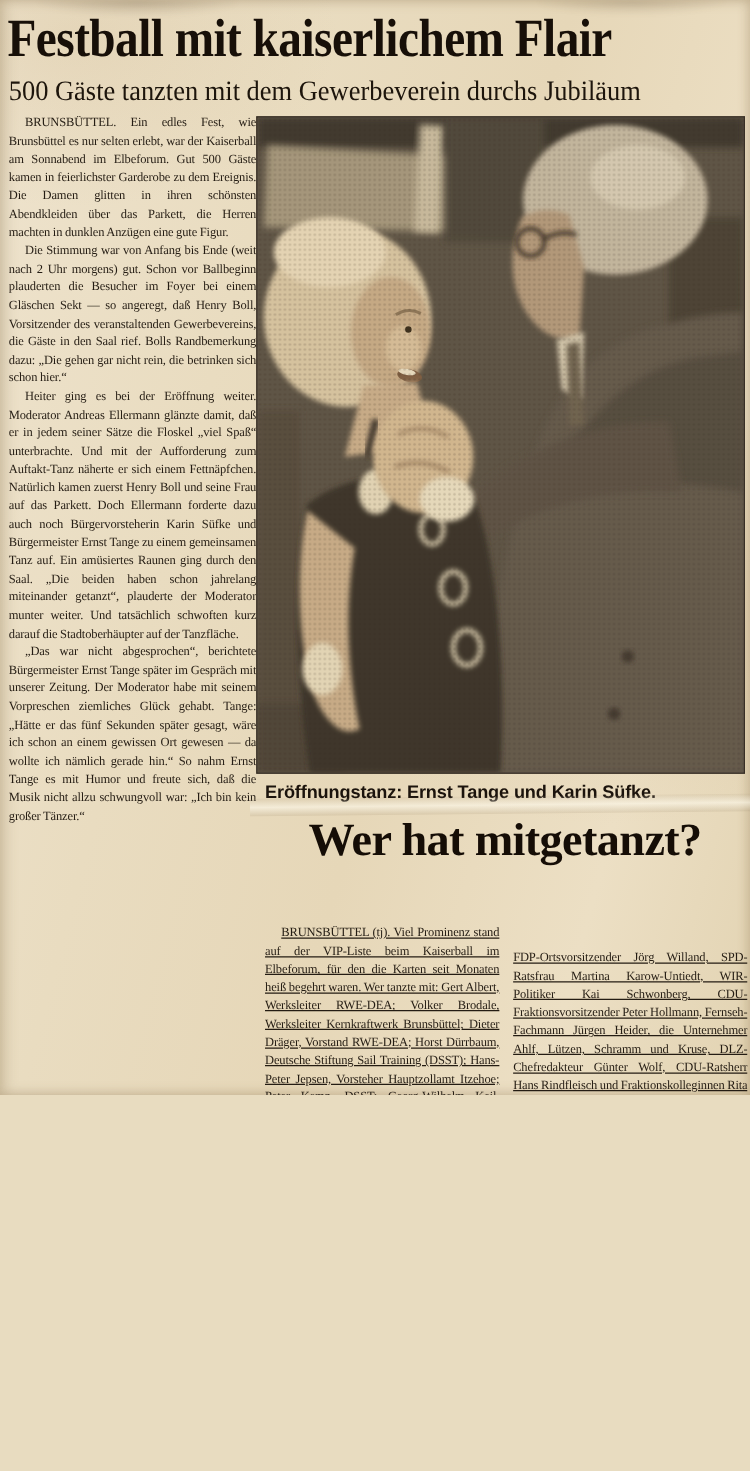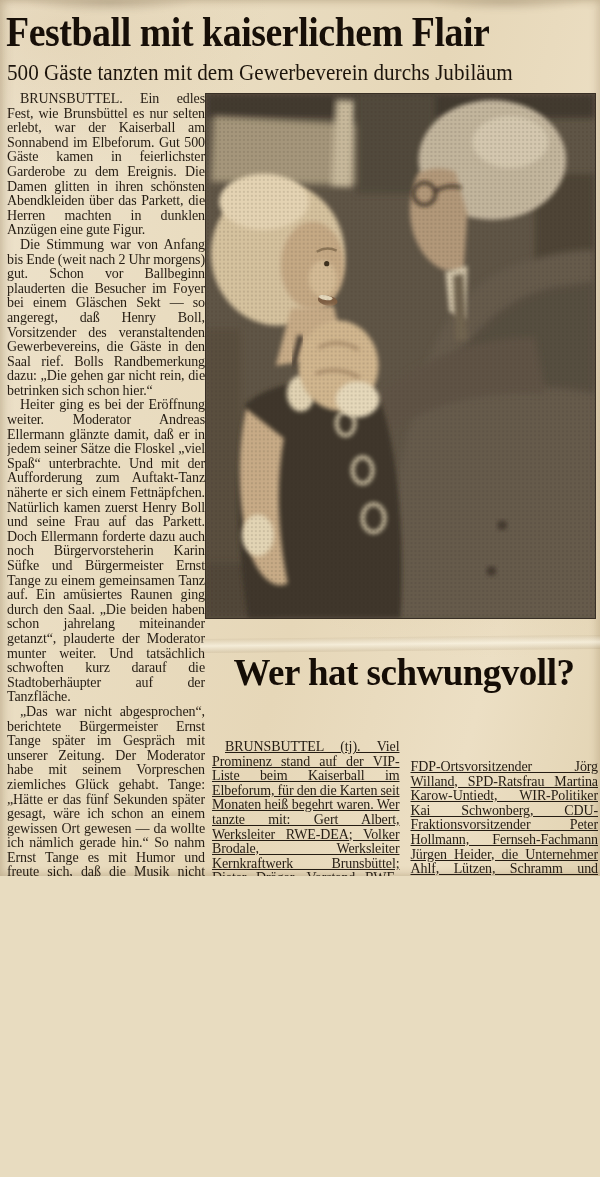--- a/index.html
+++ b/index.html
@@ -27,21 +27,21 @@
     white-space:nowrap; transform:scaleX(.88); transform-origin:0 0;
     color:#170f08;
   }
   .subheadline {
     position:absolute; left:7px; top:60px; margin:0;
     font-size:22.5px; font-weight:normal; white-space:nowrap;
     transform:scaleX(.94); transform-origin:0 0;
     color:#1d150c;
   }
 
-  .bodytext { font-size:14px; line-height:14.6px; text-align:justify; letter-spacing:-.1px; word-spacing:-.3px; }
+  .bodytext { font-size:10px; line-height:14.6px; text-align:justify; letter-spacing:-.1px; word-spacing:-.3px; }
   .bodytext p { margin:0; text-indent:13px; hyphens:auto; -webkit-hyphens:auto; }
 
   .col1 { position:absolute; left:7px; top:92px; width:198px; height:1082px; overflow:hidden; }
 
   .photo-frame {
     position:absolute; left:205px; top:93px; width:391px; height:526px;
     border:1px solid #382f25; box-sizing:border-box; background:#584f43;
   }
   .photo-frame svg { display:block; width:100%; height:100%; }
 
@@ -160,24 +160,25 @@
         </g>
       </g>
 
       <g>
         <rect x="0" y="0" width="390" height="525" fill="url(#dots)"></rect>
         <rect x="0" y="0" width="390" height="525" fill="#caa96f" opacity=".07"></rect>
       </g>
     </svg>
   </div>
 
+  <p class="caption">Eröffnungstanz: Ernst Tange und Karin Süfke.</p>
 
   <div class="crease"></div>
 
-  <h2 class="headline2">Wer hat schwungvoll?</h2>
+  <h2 class="headline2">Wer hat mitgetanzt?</h2>
 
   <div class="cols2 bodytext">
     <div class="col col-a">
       <p>BRUNSBÜTTEL (tj). Viel Prominenz stand auf der VIP-Liste beim Kaiserball im Elbeforum, für den die Karten seit Monaten heiß begehrt waren. Wer tanzte mit: Gert Albert, Werksleiter RWE-DEA; Volker Brodale, Werksleiter Kernkraftwerk Brunsbüttel; Dieter Dräger, Vorstand RWE-DEA; Horst Dürrbaum, Deutsche Stiftung Sail Training (DSST); Hans-Peter Jepsen, Vorsteher Hauptzollamt Itzehoe; Peter Kamp, DSST; Georg-Wilhelm Keil, Präsident Wasser- und Schiffahrtsdirektion Nord; Jürgen Maatz, Werksleiter Hydro Agri; Oddmund C. Neverdal, Vorstand Norsk Hydro Deutschland; Klaus Peters, Sponsor des Balls - Firma Kruse Bau; Bürgervorsteherin Karin Süfke, Bürgermeister Ernst Tange und Bayer-Werksleiter Joachim Zirner.</p>
     </div>
     <div class="col col-b">
       <p>FDP-Ortsvorsitzender Jörg Willand, SPD-Ratsfrau Martina Karow-Untiedt, WIR-Politiker Kai Schwonberg, CDU-Fraktionsvorsitzender Peter Hollmann, Fernseh-Fachmann Jürgen Heider, die Unternehmer Ahlf, Lützen, Schramm und Kruse, DLZ-Chefredakteur Günter Wolf, CDU-Ratsherr Hans Rindfleisch und Fraktionskolleginnen Rita Corleis und Gisela Meede, Lenkungsausschuß-Sprecher Reinhard Werner, Polizeistationsleiter Bernd Wasmund, Tanzlehrer Dietmar Prasse, Rechtsanwalt Erxleben, Barmer-Filialleiter Bernd Fröhlich, Apotheker Porps, die Banker Torsten Repenning und Ralf Schulczewski, Zahnarzt Klaus Jork, Ex-WSA-Chef Ulrich Plate und Nachfolger Dieter Goos, Lotsen-Geschäftsführer Bernd Appel und Lenkungsausschuß-Kollege Max Tiedemann, VHS-Tenor Günther Madsen, Brunsbüttels Zollamts-Vorsteher Wolfgang Geyer.</p>
     </div>
   </div>
 

